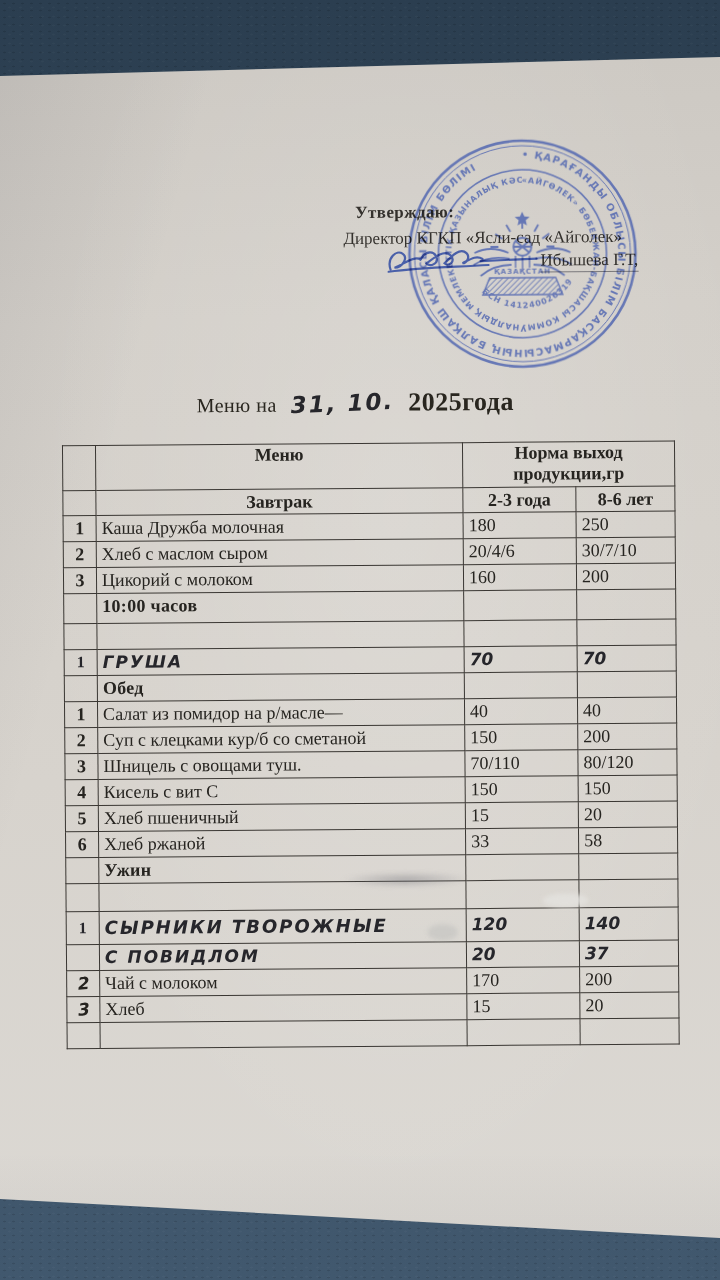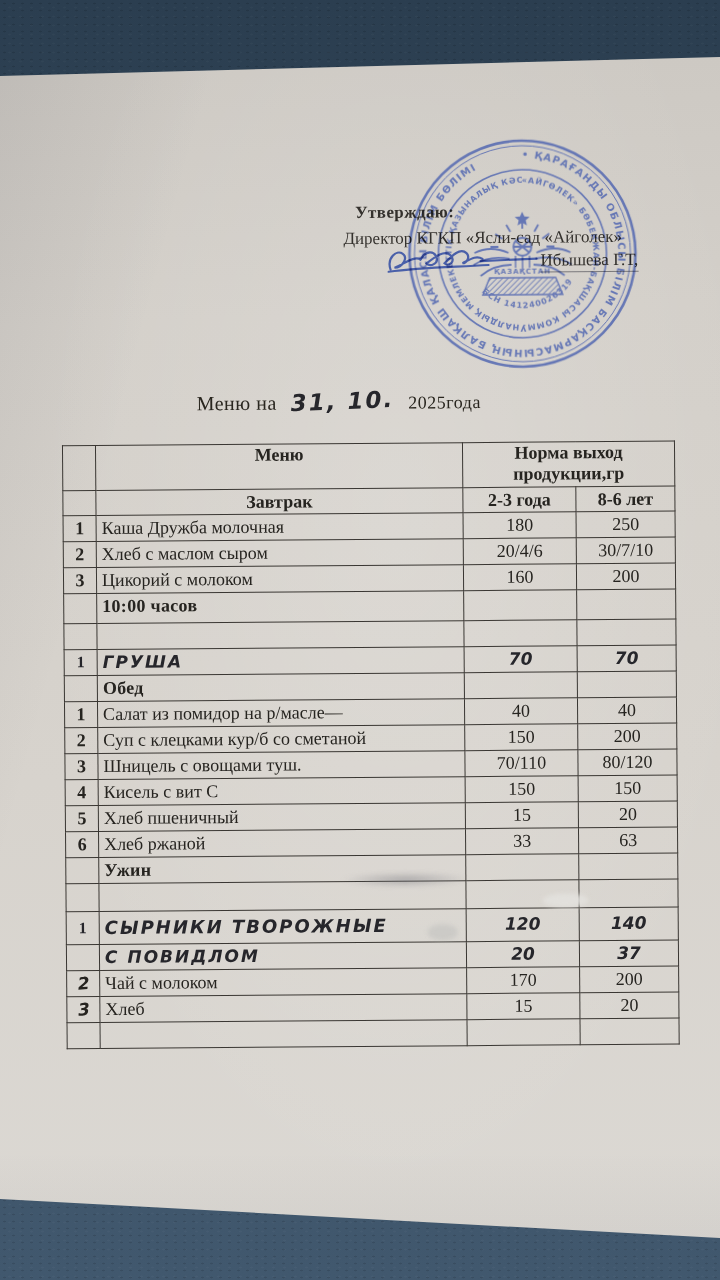--- a/index.html
+++ b/index.html
@@ -29,38 +29,38 @@
             border-bottom:1px solid rgba(50,50,60,.55);padding-bottom:1px;}
   .signature{position:absolute;left:383px;top:242px;pointer-events:none;}
 
   
   .stamp{position:absolute;left:408px;top:138px;width:235px;height:235px;
          opacity:.82;mix-blend-mode:multiply;filter:blur(.35px);pointer-events:none;}
 
   
   .title{position:absolute;left:198px;top:388px;display:flex;align-items:baseline;gap:14px;color:#29261f;}
   .title .p{font-size:20px;font-weight:normal;letter-spacing:.5px;}
-  .title .y{font-size:18px;font-weight:normal;letter-spacing:.5px;}
+  .title .y{font-size:26px;font-weight:bold;letter-spacing:.5px;}
   .hand{font-family:"DejaVu Sans",sans-serif;font-style:italic;font-weight:600;color:#26262b;}
   .title .d{font-size:23px;letter-spacing:2px;transform:rotate(-2deg);}
 
   
   table.menu{position:absolute;left:63px;top:443px;width:612px;border-collapse:collapse;
              table-layout:fixed;color:#262420;}
   table.menu col.c-num{width:33px;} table.menu col.c-name{width:367px;}
   table.menu col.c-v1{width:113px;} table.menu col.c-v2{width:99px;}
   table.menu th,table.menu td{border:1.6px solid #3a3733;padding:0 5px;overflow:hidden;
              font-size:18px;line-height:1.15;}
   table.menu thead th{font-weight:bold;text-align:center;}
   .hdr1 th{height:44px;vertical-align:top;padding-top:3px;}
   .hdr1 .norma{font-size:18px;line-height:1.18;}
   .hdr2 th{height:24px;font-size:17px;vertical-align:middle;}
   td.num{text-align:center;font-weight:bold;font-size:16px;}
   td.name{text-align:left;padding-left:8px;}
-  td.v1,td.v2{text-align:center;border-radius:10px;}
+  td.v1,td.v2{border-radius:10px;}
   tr.row{height:26px;}
   tr.tall{height:30px;} tr.tall td{vertical-align:top;padding-top:2px;}
   tr.short{height:16px;} tr.empty{height:26px;} tr.smudge{height:28px;}
   tr.big{height:33px;}
   tr.section td.name{font-weight:bold;letter-spacing:.3px;}
   tr.hand td.name{font-family:"DejaVu Sans",sans-serif;font-style:italic;font-weight:600;
       text-transform:uppercase;letter-spacing:2px;font-size:17px;color:#26262b;}
   tr.big td.name{font-size:18px;}
   tr.hand td.v1,tr.hand td.v2{font-family:"DejaVu Sans",sans-serif;font-style:italic;
       font-weight:600;font-size:17px;color:#26262b;margin-left:22px;}
@@ -246,21 +246,21 @@
           <tr class="row item">
             <td class="num">5</td>
             <td class="name">Хлеб пшеничный</td>
             <td class="v1">15</td>
             <td class="v2">20</td>
           </tr>
           <tr class="row item">
             <td class="num">6</td>
             <td class="name">Хлеб ржаной</td>
             <td class="v1">33</td>
-            <td class="v2">63</td>
+            <td class="v2">58</td>
           </tr>
           <tr class="row section">
             <td class="num"></td>
             <td class="name">Ужин</td>
             <td class="v1"></td>
             <td class="v2"></td>
           </tr>
           <tr class="row empty smudge">
             <td class="num"></td>
             <td class="name"></td>

